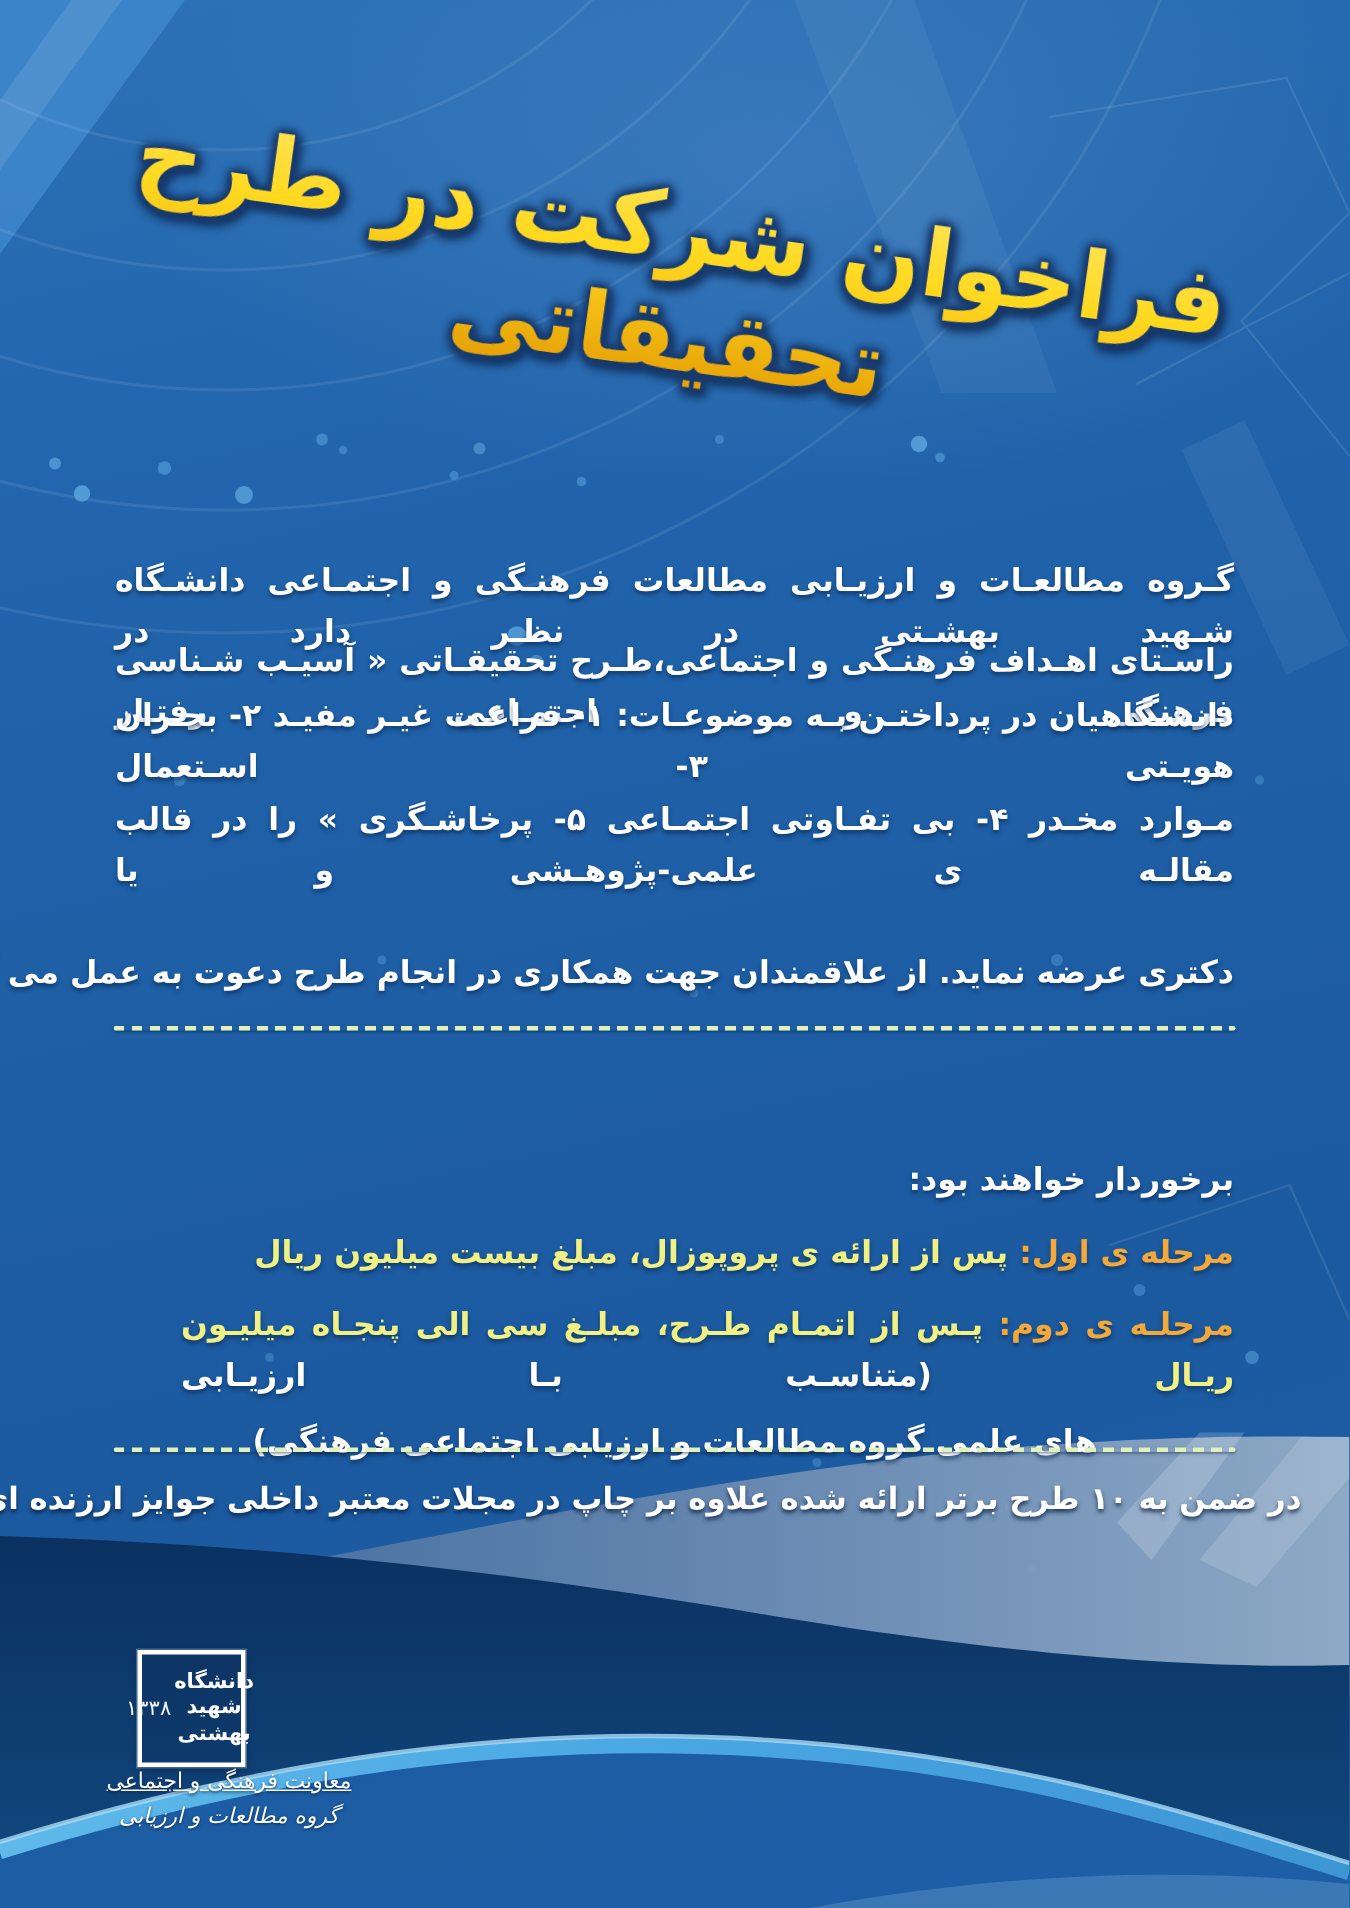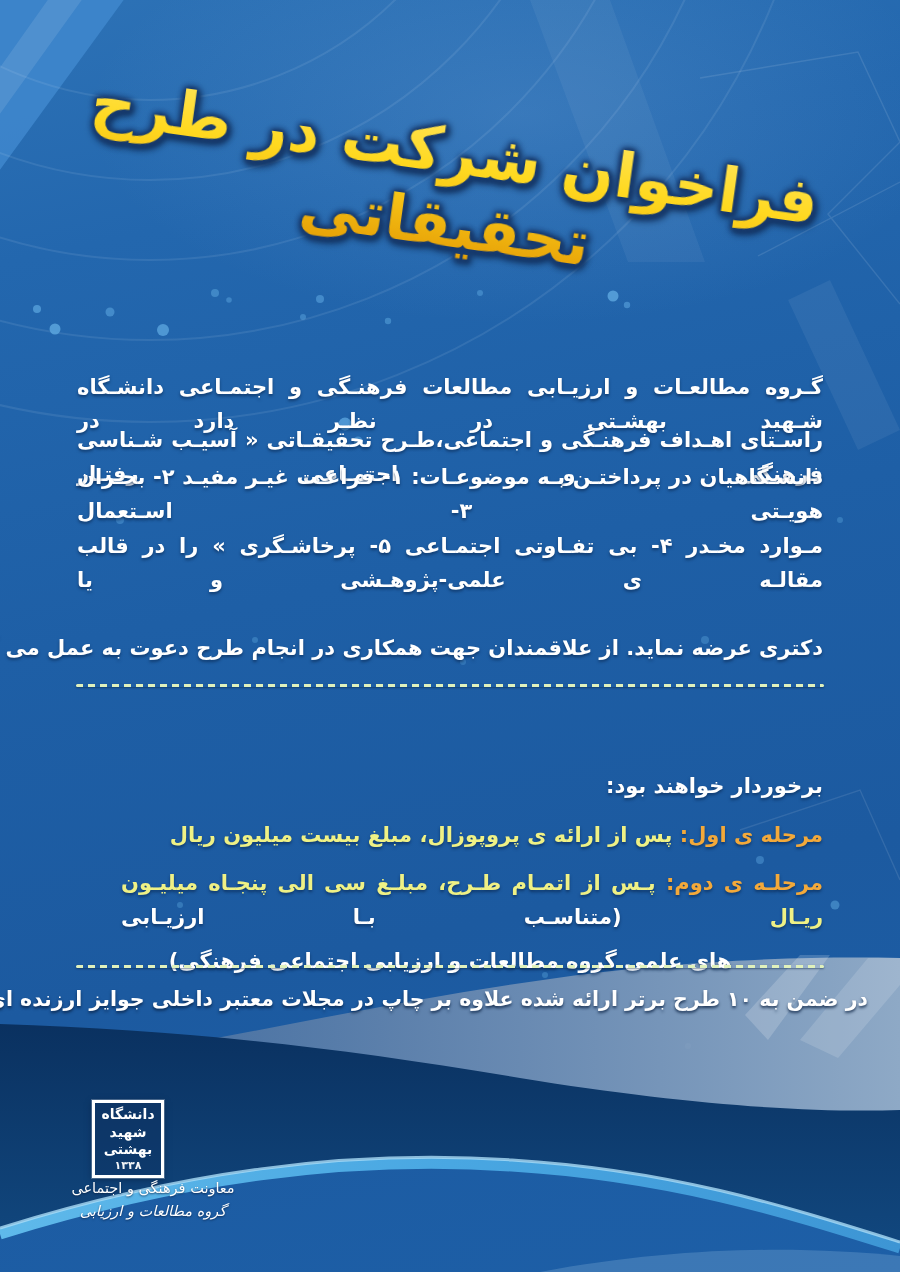--- a/index.html
+++ b/index.html
@@ -75,39 +75,39 @@
     text-shadow:0 2px 3px rgba(8,30,62,0.8);
   }
 
   .logo-box{
     position:absolute;
     top:1100px;left:92px;
     width:66px;height:72px;
     border:3px solid #ffffff;
     background:rgba(14,48,94,0.38);
     box-shadow:0 0 0 1px rgba(255,255,255,0.25), 0 2px 6px rgba(5,25,55,0.5);
-    display:flex;flex-direction:column;align-items:center;justify-content:center;
+    display:flex;flex-direction:row;align-items:center;justify-content:center;
     color:#ffffff;
     text-align:center;
   }
   .logo-name{
     font-size:14px;font-weight:bold;line-height:1.25;
     padding:0 2px;
   }
-  .logo-year{font-size:11px;margin-top:0;letter-spacing:1px;opacity:.95;font-weight:bold;}
+  .logo-year{font-size:14px;margin-top:0;letter-spacing:1px;opacity:.95;}
 
   .logo-caption{
     position:absolute;
     left:38px;width:230px;
     color:#ffffff;
     font-size:14.5px;
     text-align:center;
     text-shadow:0 1px 2px rgba(8,30,62,0.7);
   }
-  .caption-1{top:1180px;}
+  .caption-1{top:1180px;text-decoration:underline;}
   .caption-2{top:1203px;font-style:italic;}
 </style>
 </head>
 <body>
 
 <div class="poster">
 
   <svg class="bg-art" width="900" height="1272" viewBox="0 0 900 1272" xmlns="http://www.w3.org/2000/svg">
     <defs>
       <linearGradient id="gradLight" x1="0" y1="0" x2="1" y2="0">

